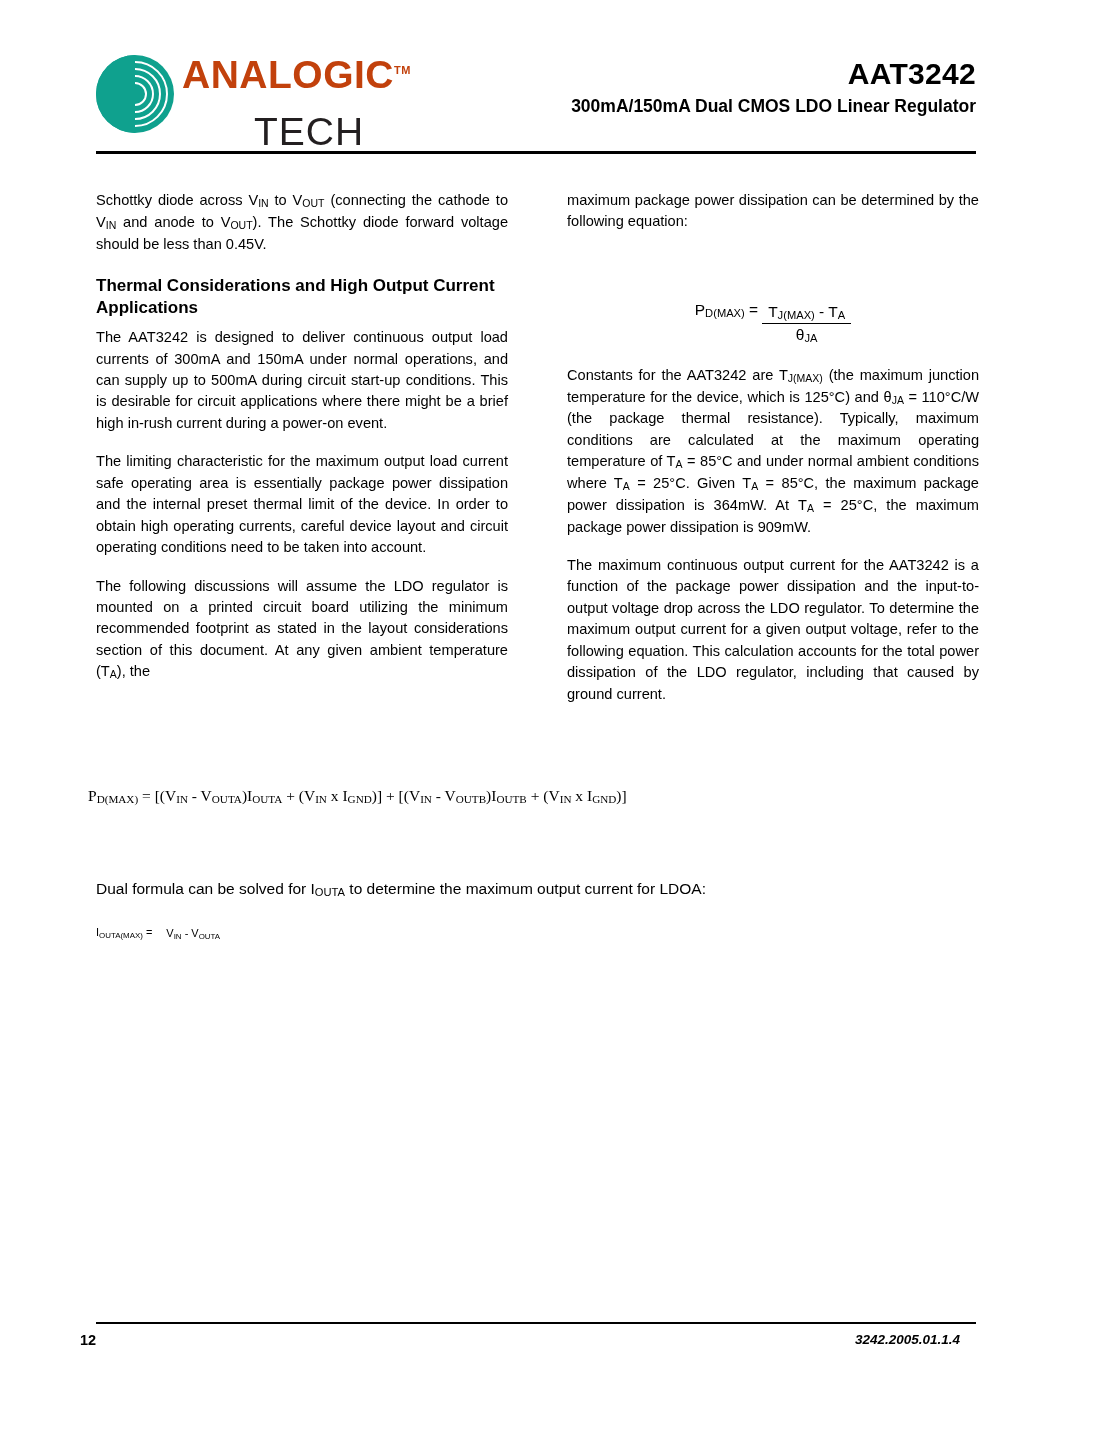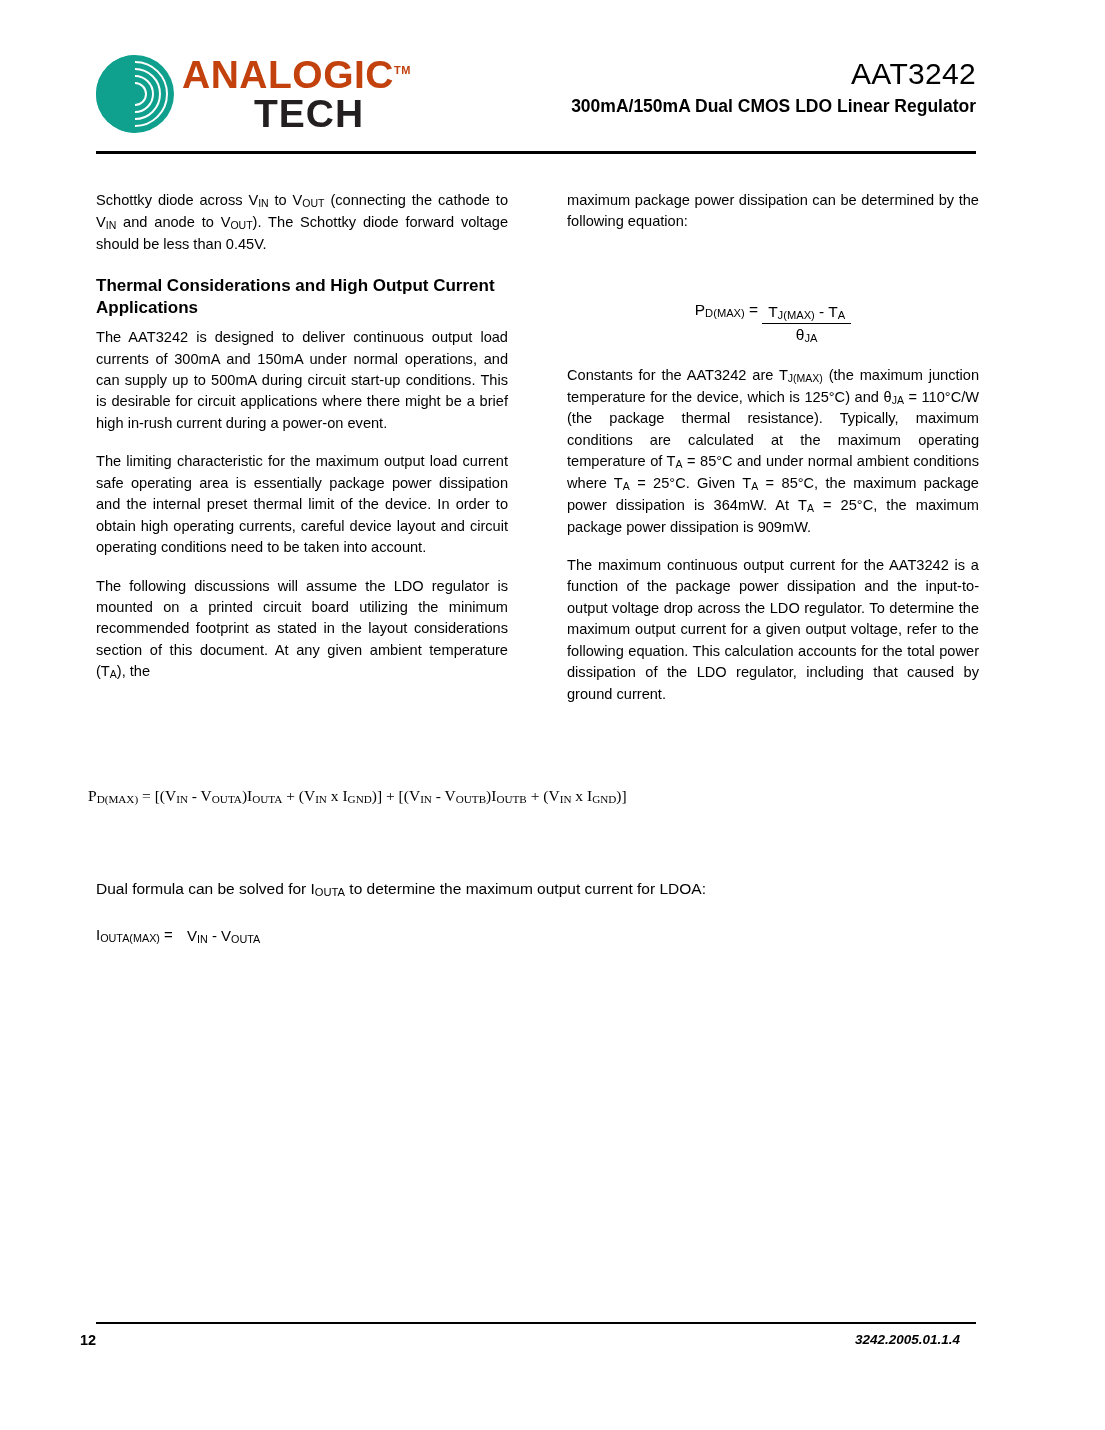--- a/index.html
+++ b/index.html
@@ -75,35 +75,35 @@
     color: #c2410c;
     position: relative;
   }
   .logo-text .tm {
     font-size: 11px;
     vertical-align: super;
     font-weight: bold;
   }
   .logo-text .l2 {
     font-size: 39px;
-    font-weight: bold;
+    font-weight: normal;
     letter-spacing: 1px;
     color: #231f20;
-    margin-top: 0;
+    margin-top: 18px;
     margin-left: 72px;
   }
   .title-right {
     position: absolute;
     right: 0;
     top: 12px;
     text-align: right;
   }
   .part-number {
     font-size: 30px;
-    font-weight: normal;
+    font-weight: bold;
     letter-spacing: 0.3px;
   }
   .part-desc {
     font-size: 17.5px;
     font-weight: bold;
     margin-top: 5px;
   }
   .header-rule {
     position: absolute;
     left: 96px;
@@ -181,21 +181,21 @@
     left: 96px;
     top: 880px;
     width: 880px;
     font-size: 15.5px;
   }
   .eq-iouta {
     position: absolute;
     left: 96px;
     top: 925px;
     width: 880px;
-    font-size: 15px;
+    font-size: 11px;
   }
   .eq-iouta .row {
     display: flex;
     align-items: center;
   }
   .eq-iouta .lhs {
     padding-right: 8px;
     white-space: nowrap;
   }
 

